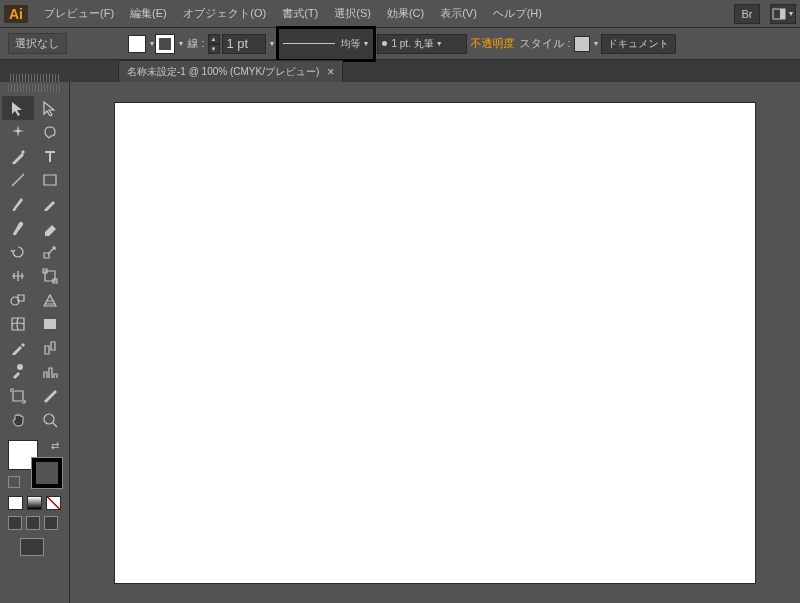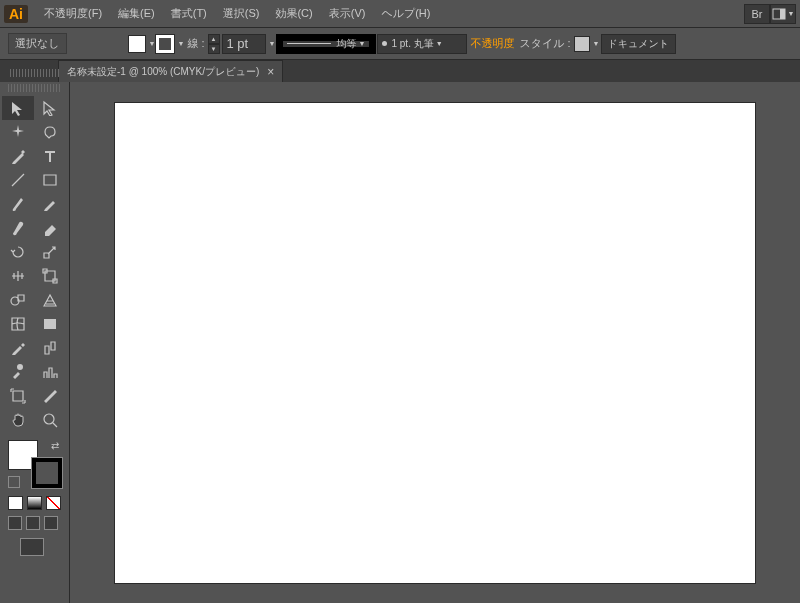--- a/index.html
+++ b/index.html
@@ -3,43 +3,43 @@
 <meta charset="utf-8">
 <style>
 * { margin: 0; padding: 0; box-sizing: border-box; font-family: "Meiryo", sans-serif; }
 body { width: 800px; height: 603px; background: #535353; overflow: hidden; font-size: 11px; color: #c8c8c8; }
 
 
 .menubar { height: 28px; background: #535353; display: flex; align-items: center; padding: 0 4px; border-bottom: 1px solid #2a2a2a; }
 .app-logo { width: 24px; height: 18px; background: #3a3026; color: #ff9e00; font-weight: bold; font-size: 14px; text-align: center; line-height: 18px; margin-right: 8px; border-radius: 2px; }
 .menu-item { padding: 4px 8px; cursor: pointer; }
 .menu-spacer { flex: 1; }
-.menu-btn { width: 26px; height: 20px; background: #3a3a3a; border: 1px solid #2a2a2a; margin-left: 0; display: flex; align-items: center; justify-content: center; cursor: pointer; }
+.menu-btn { width: 26px; height: 20px; background: #3a3a3a; border: 1px solid #2a2a2a; margin-left: 10px; display: flex; align-items: center; justify-content: center; cursor: pointer; }
 .menu-btn .tri { font-size: 7px; margin-left: 2px; }
 
 
 .controlbar { height: 32px; background: #535353; display: flex; align-items: center; padding: 0 8px; border-bottom: 1px solid #2a2a2a; gap: 1px; }
 .ctrl-status { border: 1px solid #3a3a3a; padding: 2px 6px; background: #4a4a4a; margin-right: 60px; }
 .swatch { width: 18px; height: 18px; background: #fff; border: 1px solid #2a2a2a; }
 .tri-down { font-size: 7px; margin-left: 2px; color: #c8c8c8; }
 .stroke-swatch { width: 18px; height: 18px; border: 3px solid #fff; background: #4a4a4a; outline: 1px solid #2a2a2a; }
 .lbl { margin: 0 2px; }
 .num-input { width: 44px; height: 20px; background: #3a3a3a; border: 1px solid #2a2a2a; color: #c8c8c8; padding: 0 4px; font-size: 13px; }
-.uniform-box { width: 100px; height: 20px; background: #3a3a3a; border: 7px solid #000000; display: flex; align-items: center; padding: 0 4px; font-size: 10px; }
+.uniform-box { width: 100px; height: 36px; background: #3a3a3a; border: 3px solid #000000; display: flex; align-items: center; padding: 0 4px; font-size: 10px; }
 .uniform-line { flex: 1; height: 1px; background: #c8c8c8; margin-right: 6px; }
 .brush-box { width: 90px; height: 20px; background: #3a3a3a; border: 1px solid #2a2a2a; display: flex; align-items: center; padding: 0 4px; font-size: 10px; }
 .dot5 { width: 5px; height: 5px; border-radius: 50%; background: #c8c8c8; margin-right: 4px; }
 .opacity-lbl { color: #ff9e00; }
 .small-swatch { width: 16px; height: 16px; background: #c8c8c8; border: 1px solid #2a2a2a; }
 .doc-btn { height: 20px; background: #3a3a3a; border: 1px solid #2a2a2a; padding: 8px 6px; display: flex; align-items: center; font-size: 10px; }
 .stepper { display: flex; flex-direction: column; margin-right: 1px; }
 .step-btn { width: 12px; height: 10px; background: #3a3a3a; border: 1px solid #2a2a2a; font-size: 6px; line-height: 8px; text-align: center; color: #c8c8c8; }
 
 
-.tabbar { height: 22px; background: #3a3a3a; display: flex; align-items: center; padding-left: 58px; }
+.tabbar { height: 22px; background: #3a3a3a; display: flex; align-items: flex-end; padding-left: 118px; }
 .tab-grip { position: absolute; left: 10px; width: 50px; height: 8px; margin-top: 4px; background: repeating-linear-gradient(90deg, #6a6a6a 0 1px, transparent 1px 3px); }
 .doc-tab { height: 22px; background: #4a4a4a; padding: 3px 8px; font-size: 10px; display: flex; align-items: center; border: 1px solid #2a2a2a; border-bottom: none; gap: 8px; }
 .close-x { font-size: 12px; cursor: pointer; }
 
 
 .main { display: flex; height: 521px; }
 .toolcol { width: 70px; background: #535353; border-right: 1px solid #2a2a2a; }
 .tool-grip { height: 8px; margin: 2px 8px; background: repeating-linear-gradient(90deg, #6a6a6a 0 1px, transparent 1px 3px); }
 .toolgrid { display: grid; grid-template-columns: 32px 32px; gap: 0; padding: 2px; }
 .tool { width: 32px; height: 24px; display: flex; align-items: center; justify-content: center; cursor: pointer; }
@@ -66,22 +66,23 @@
 .sm { width: 24px; height: 18px; border: 1px solid #8a8a8a; background: #3a3a3a; cursor: pointer; }
 
 .canvas-area { flex: 1; background: #535353; display: flex; align-items: center; justify-content: center; padding: 20px; }
 .artboard { width: 640px; height: 480px; background: #fff; box-shadow: 0 0 0 1px #2a2a2a; }
 </style>
 </head>
 <body>
 
 <div class="menubar">
   <div class="app-logo">Ai</div>
-  <div class="menu-item">不透明度(F)</div>
+  <div class="menu-item">プレビュー(F)</div>
   <div class="menu-item">編集(E)</div>
+  <div class="menu-item">オブジェクト(O)</div>
   <div class="menu-item">書式(T)</div>
   <div class="menu-item">選択(S)</div>
   <div class="menu-item">効果(C)</div>
   <div class="menu-item">表示(V)</div>
   <div class="menu-item">ヘルプ(H)</div>
   <div class="menu-spacer"></div>
   <div class="menu-btn">
       <span>Br</span>
     </div>
   <div class="menu-btn">

